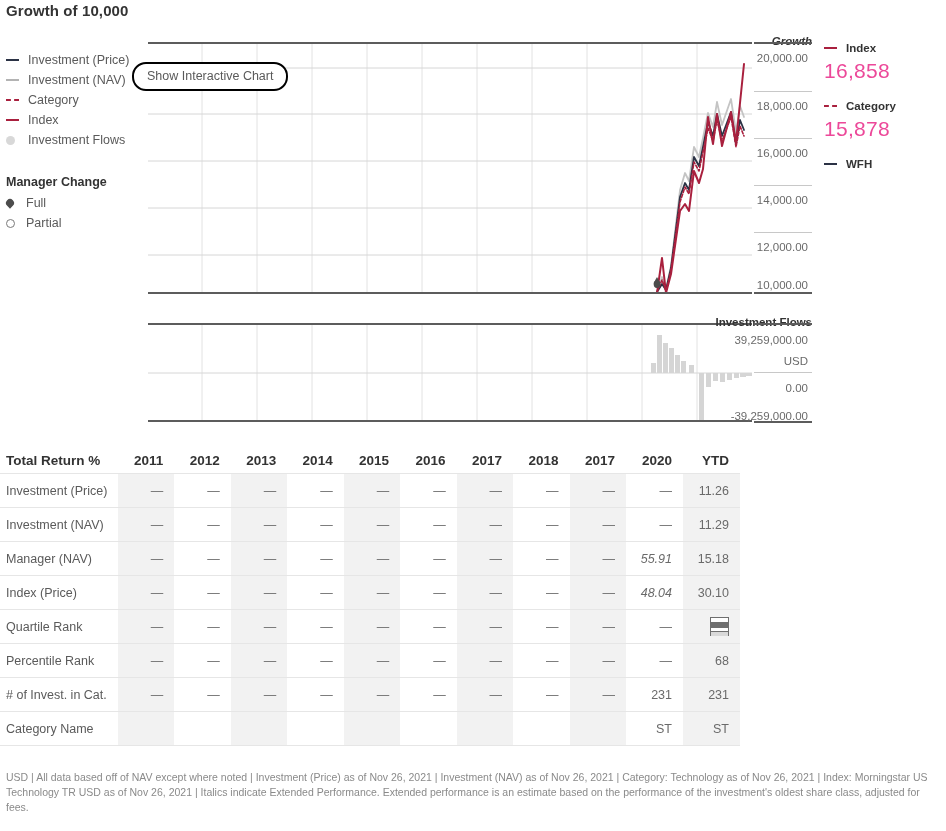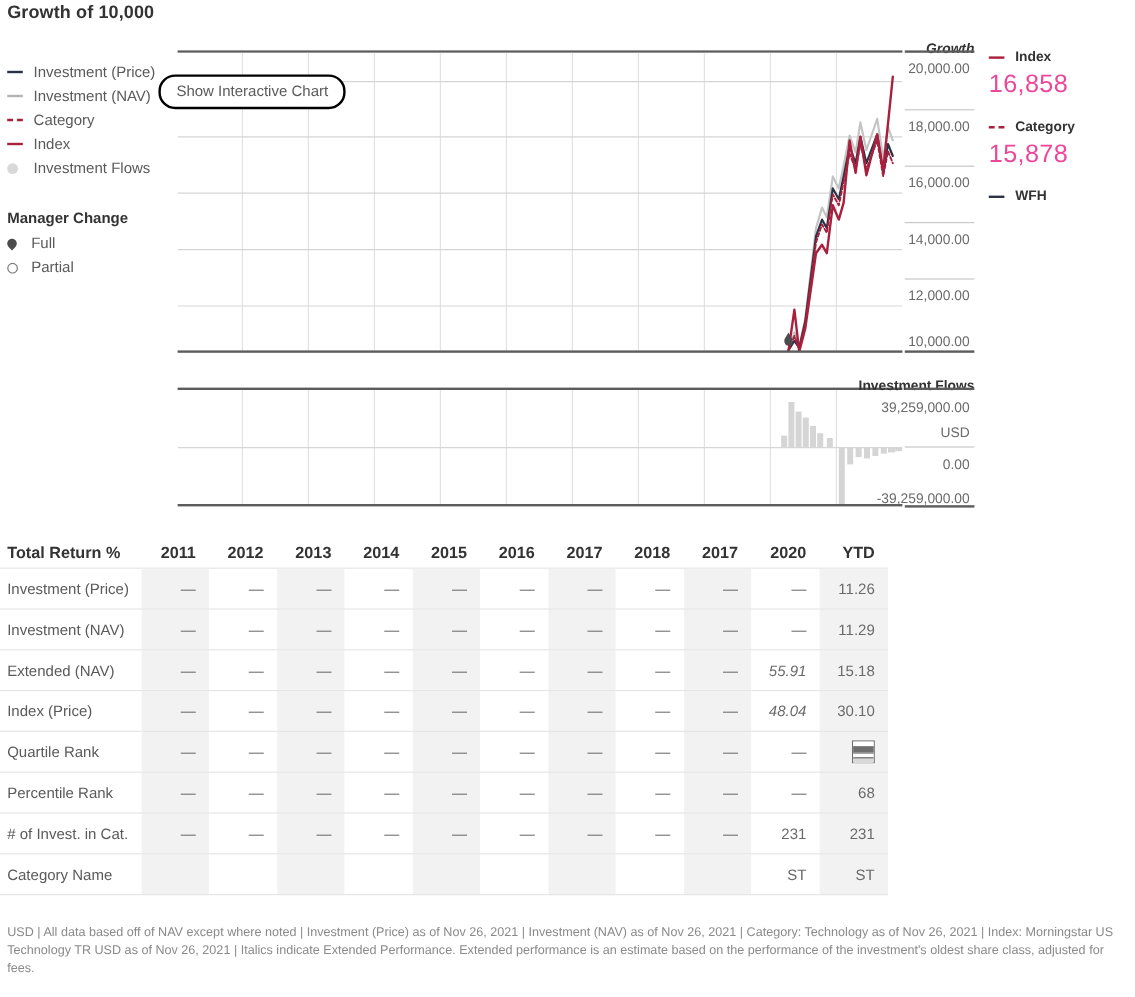--- a/index.html
+++ b/index.html
@@ -396,21 +396,21 @@
           <td class="">—</td>
           <td class="shade">—</td>
           <td class="">—</td>
           <td class="shade">—</td>
           <td class="">—</td>
           <td class="shade">—</td>
           <td class="">—</td>
           <td class="shade">11.29</td>
         </tr>
         <tr>
-          <td class="lbl">Extended (NAV)</td>
+          <td class="lbl">Manager (NAV)</td>
           <td class="shade">—</td>
           <td class="">—</td>
           <td class="shade">—</td>
           <td class="">—</td>
           <td class="shade">—</td>
           <td class="">—</td>
           <td class="shade">—</td>
           <td class="">—</td>
           <td class="shade">—</td>
           <td class="italic">55.91</td>

